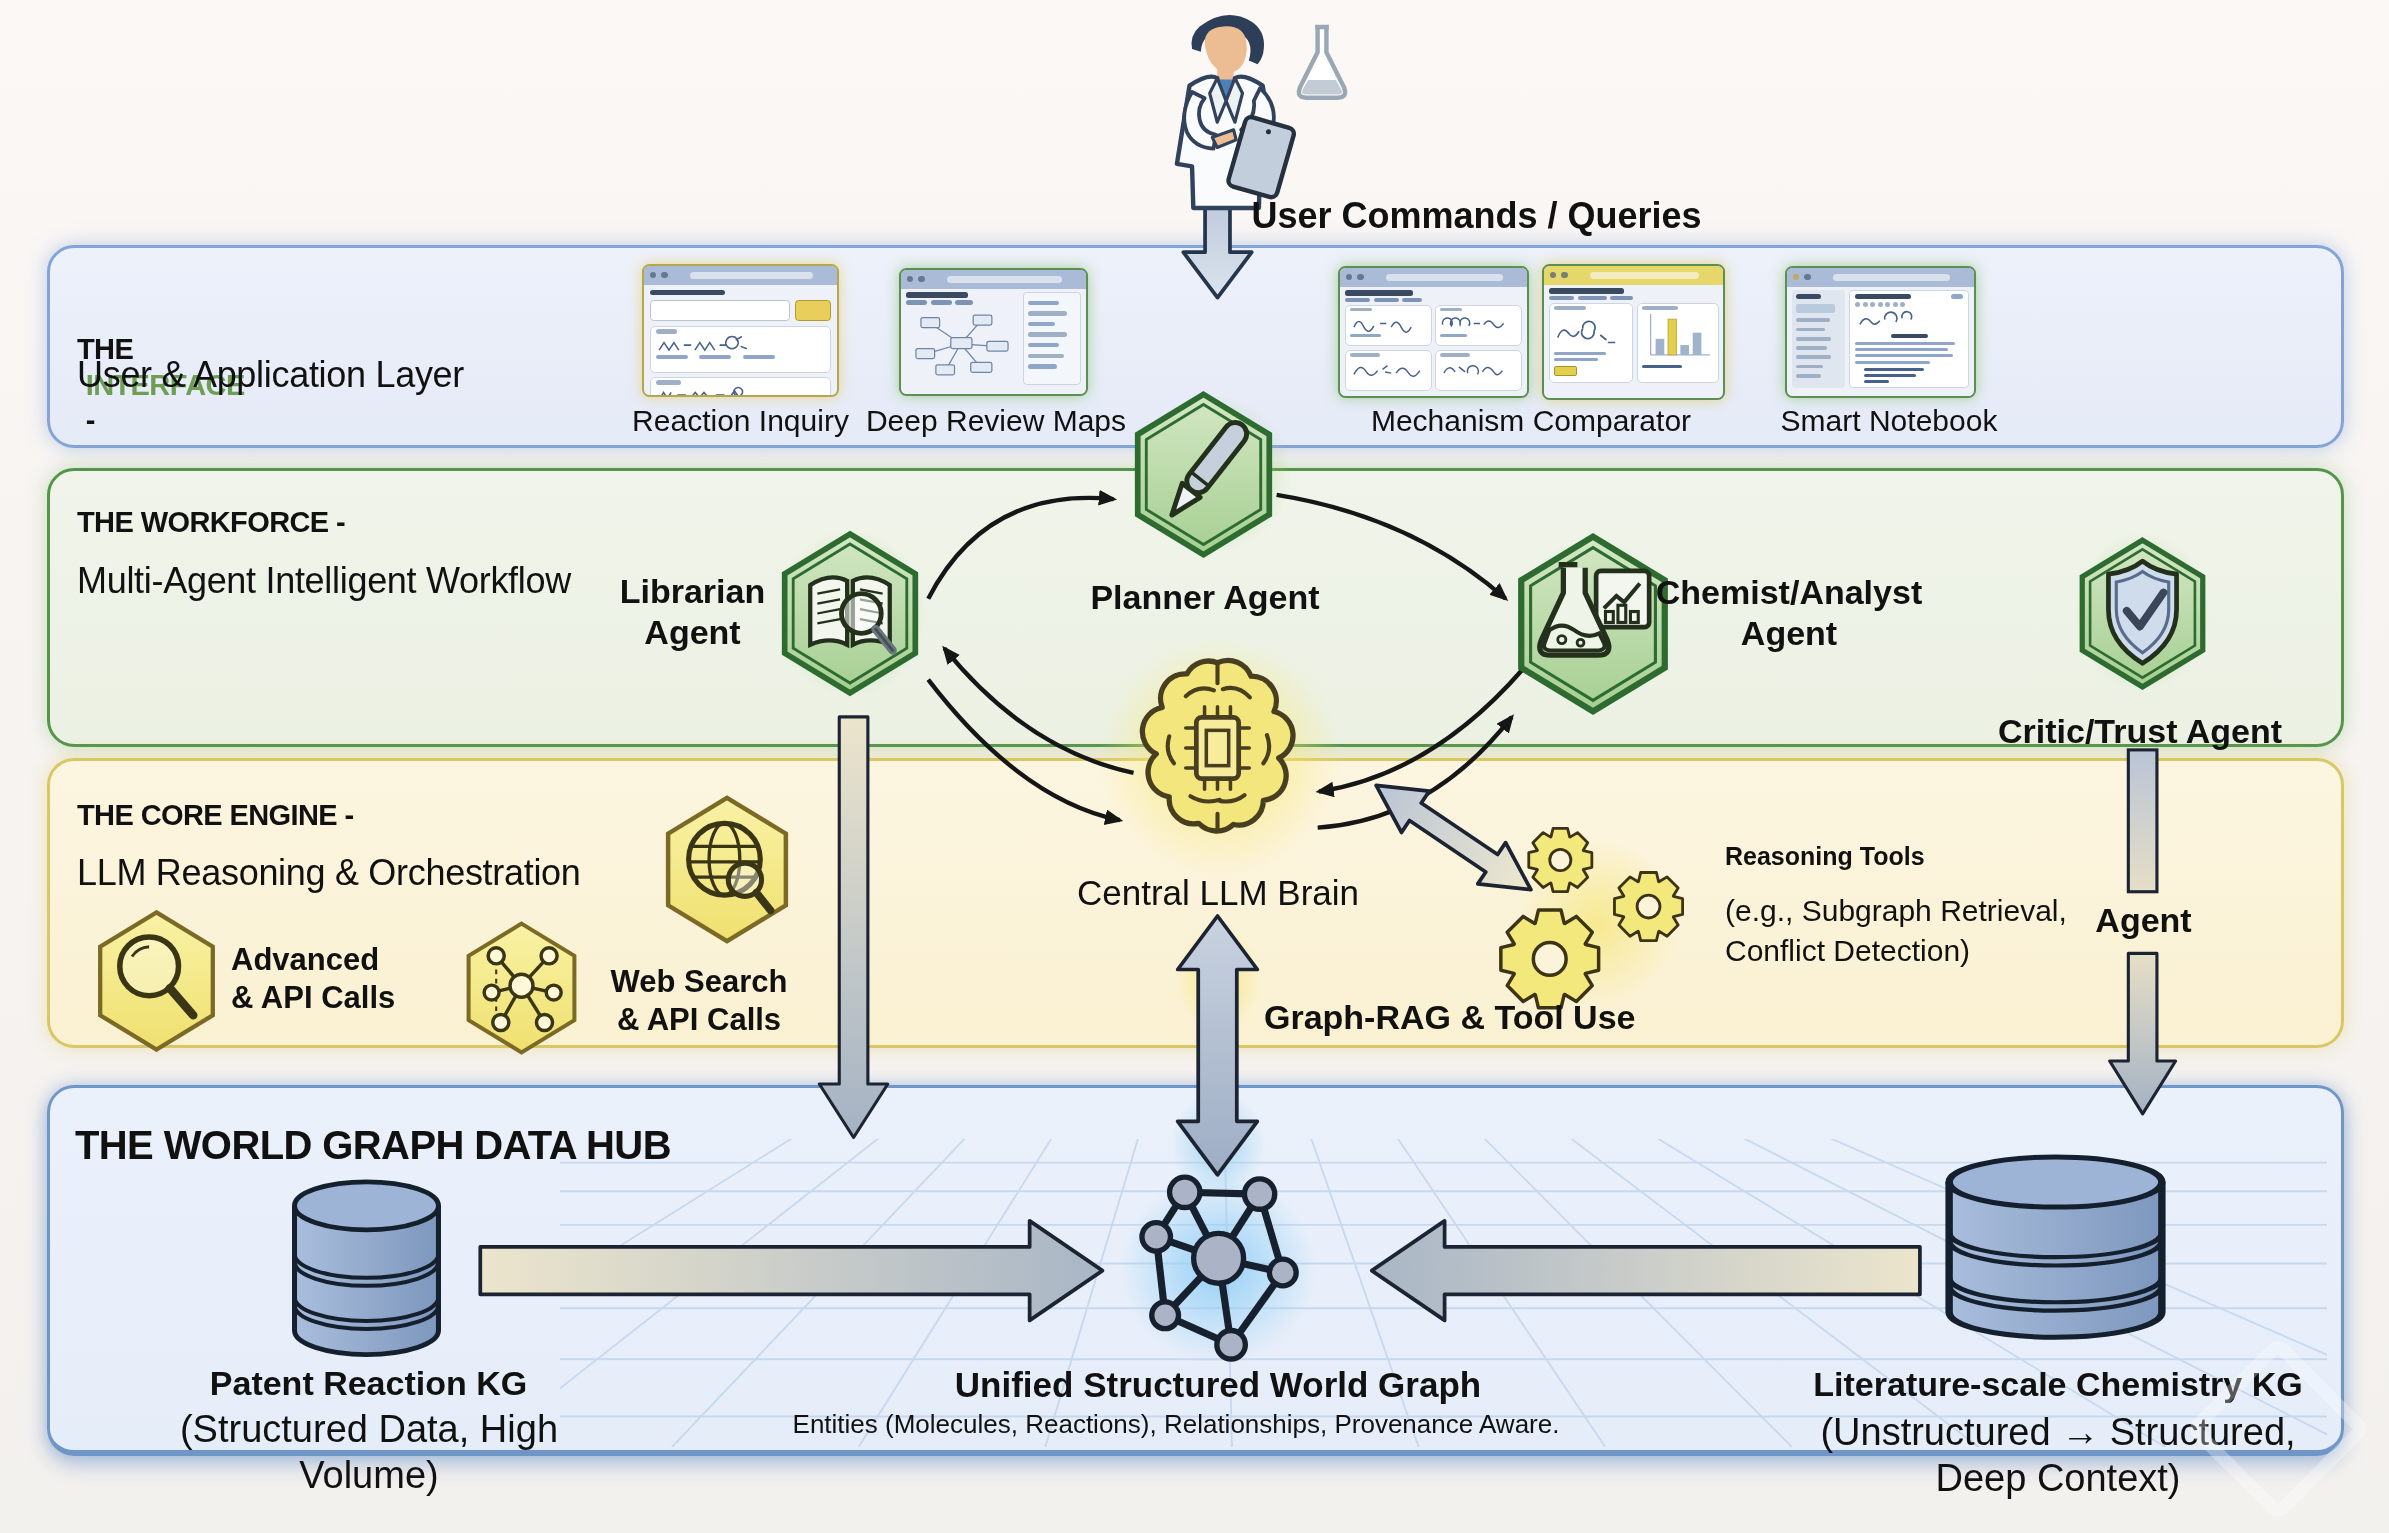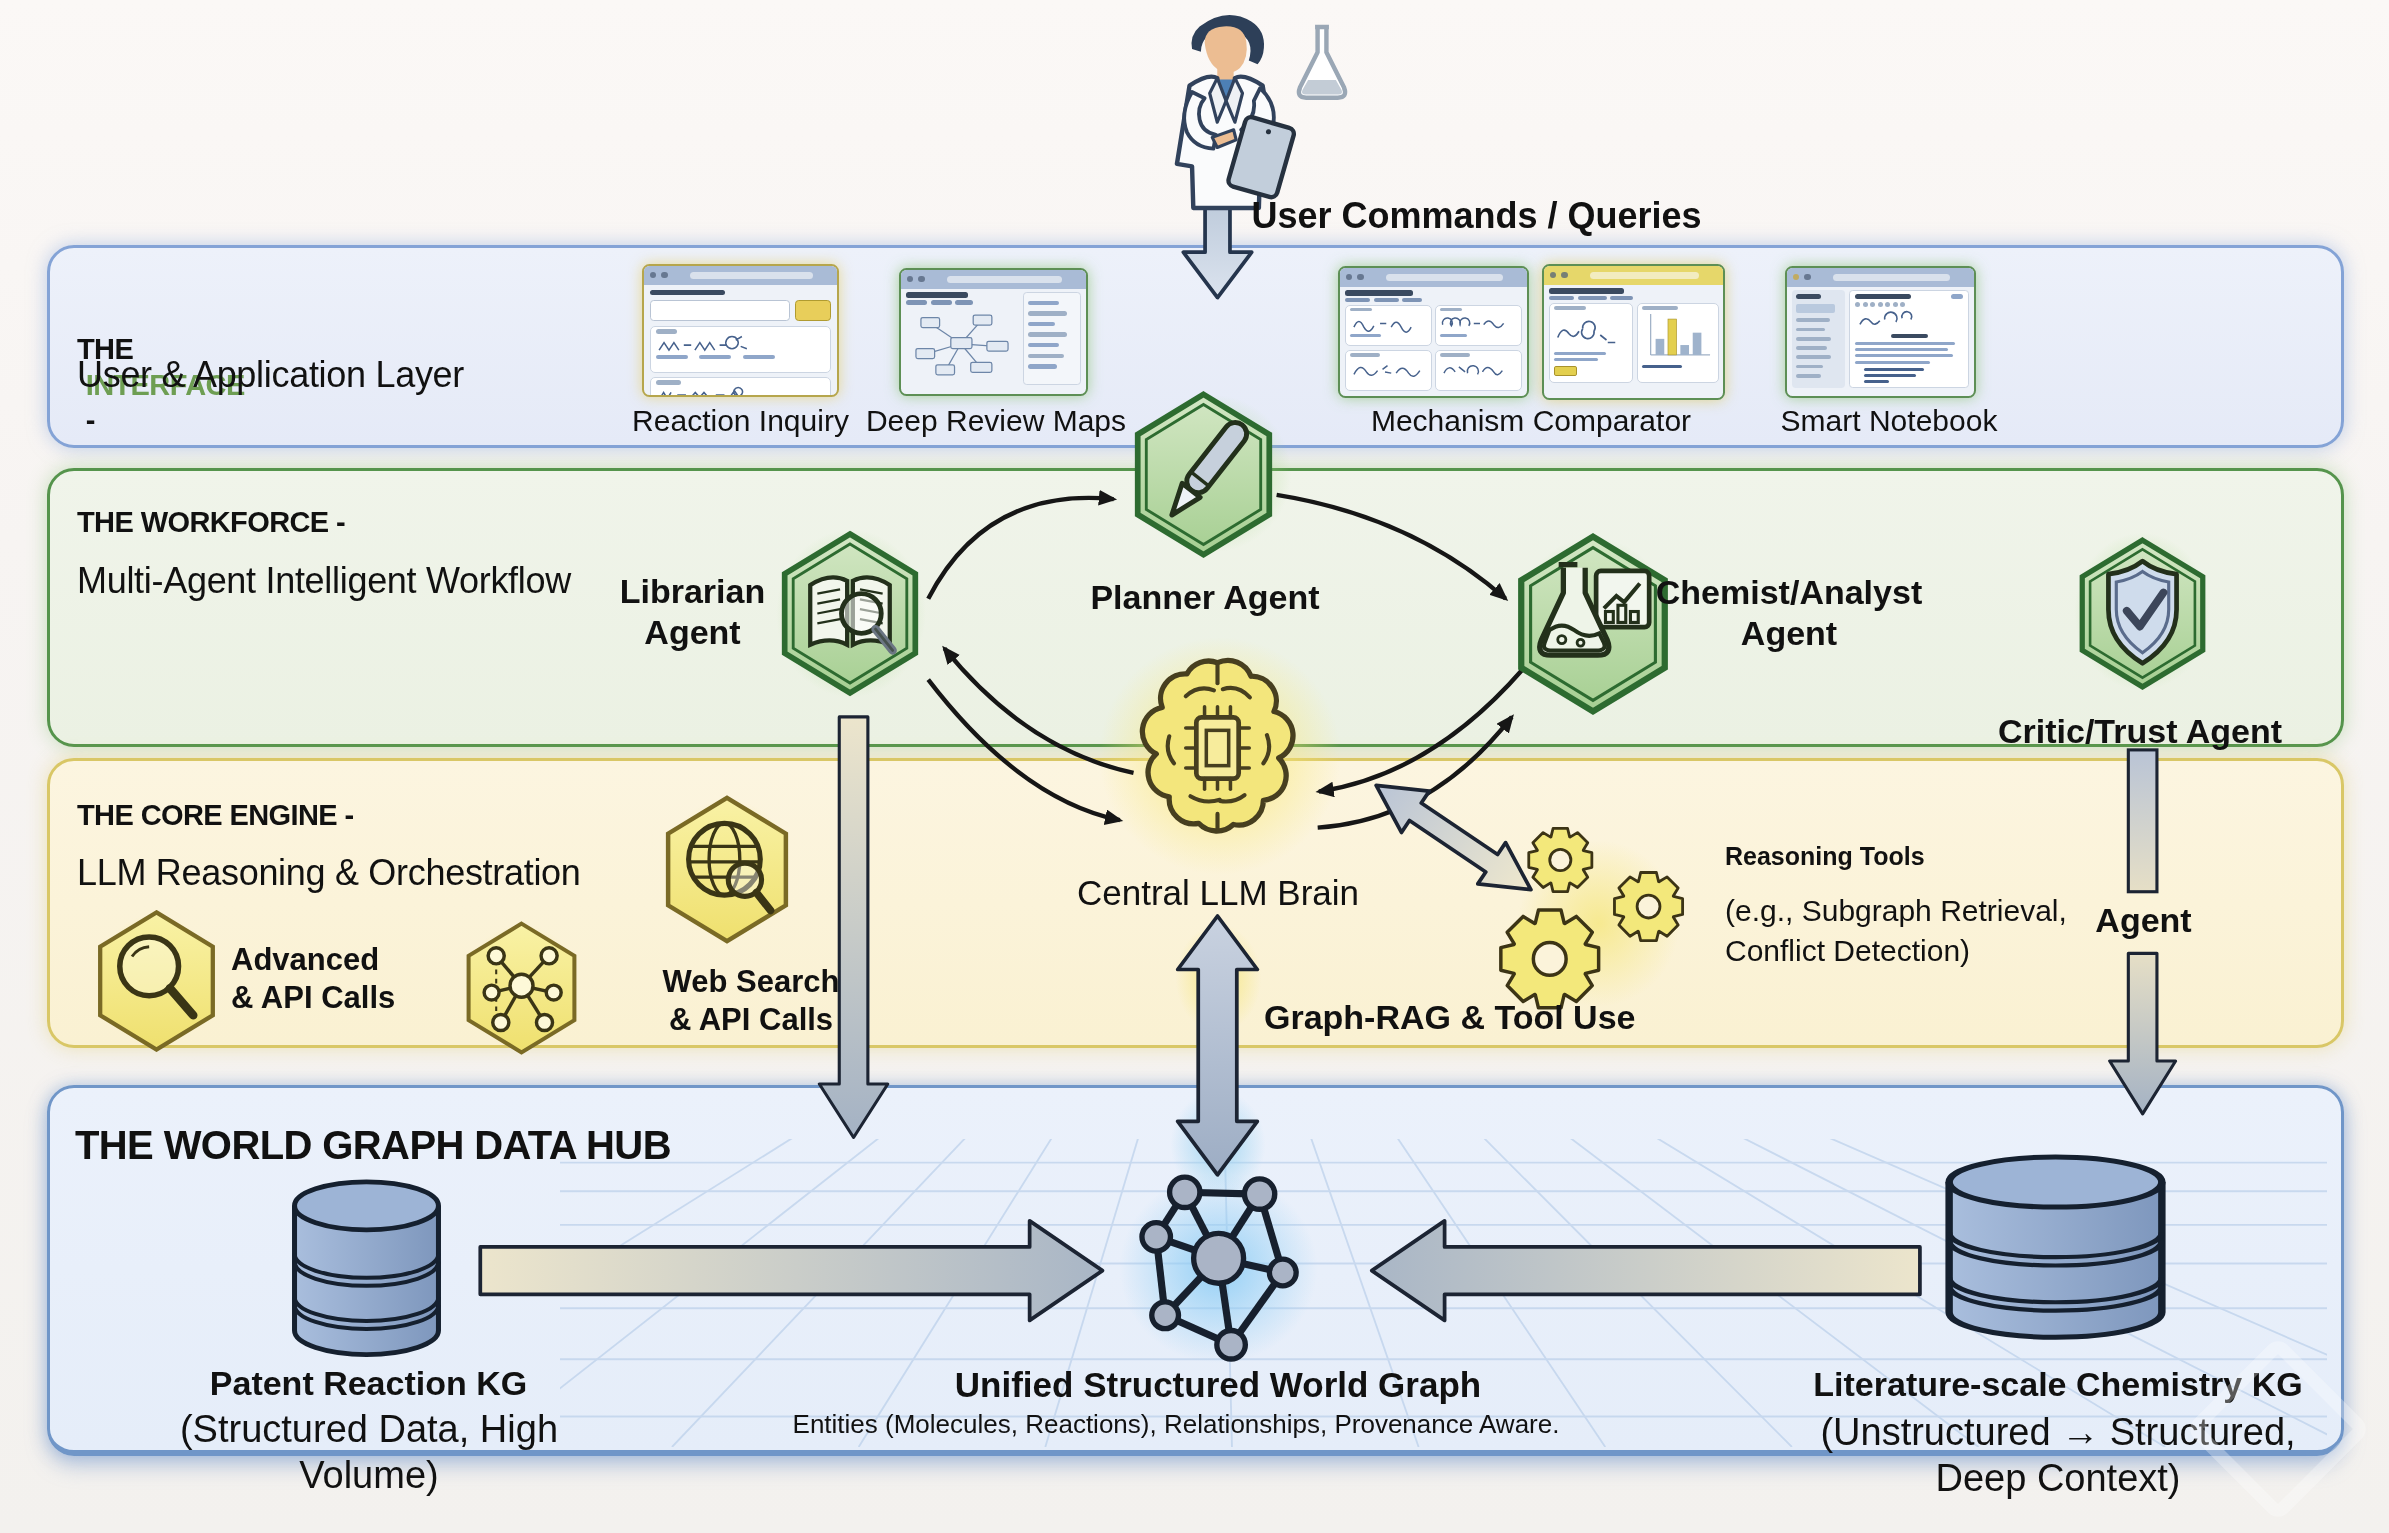--- a/index.html
+++ b/index.html
@@ -542,21 +542,21 @@
   <g fill="none" stroke="#3a3515">
     <circle cx="48" cy="50" r="28" stroke-width="4"></circle>
     <ellipse cx="48" cy="50" rx="12" ry="28" stroke-width="2.6"></ellipse>
     <line x1="22" y1="40" x2="74" y2="40" stroke-width="2.6"></line>
     <line x1="20" y1="52" x2="76" y2="52" stroke-width="2.6"></line>
     <line x1="24" y1="64" x2="72" y2="64" stroke-width="2.6"></line>
     <circle cx="64" cy="66" r="13" stroke-width="4" fill="rgba(255,255,255,.4)"></circle>
     <line x1="73" y1="76" x2="84" y2="90" stroke-width="6" stroke-linecap="round"></line>
   </g>
 </svg>
-<div class="lbl tool-lbl ctr" style="left:608px;top:963px;width:286px">Web Search
+<div class="lbl tool-lbl ctr" style="left:556px;top:963px;width:286px">Web Search
 &amp; API Calls</div>
 
 <svg class="abs z5" style="left:1115px;top:648px" width="205" height="200" viewBox="0 0 300 340">
   <path d="M150,25 A42,42 0 0,1 207,48 A42,42 0 0,1 246,108 A42,42 0 0,1 254,187 A42,42 0 0,1 228,259 A42,42 0 0,1 177,300 A42,42 0 0,1 118,298 A42,42 0 0,1 68,253 A42,42 0 0,1 46,180 A42,42 0 0,1 56,101 A42,42 0 0,1 98,44 A42,42 0 0,1 150,25 Z" fill="#f3e67c" stroke="#473f1f" stroke-width="9" stroke-linejoin="round"></path>
   <g fill="none" stroke="#473f1f" stroke-width="7" stroke-linecap="round">
     <path d="M96,82 q22,-20 48,-10"></path>
       <path d="M205,84 q-20,-22 -46,-14"></path>
     <path d="M68,150 q-8,26 8,46"></path>
       <path d="M234,148 q10,26 -6,48"></path>
     <path d="M104,252 q24,14 50,6"></path>

